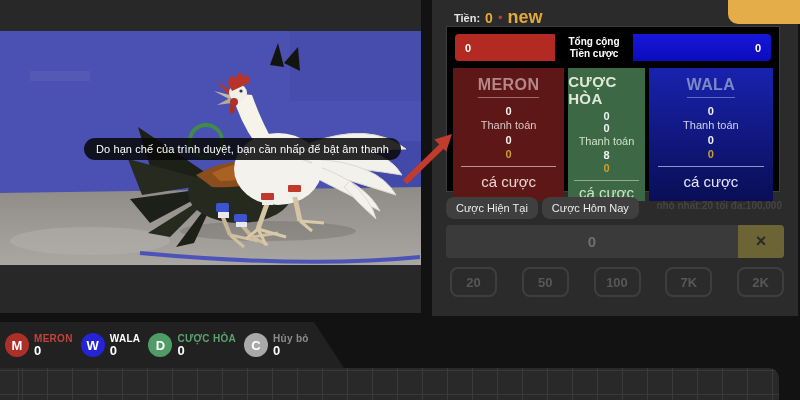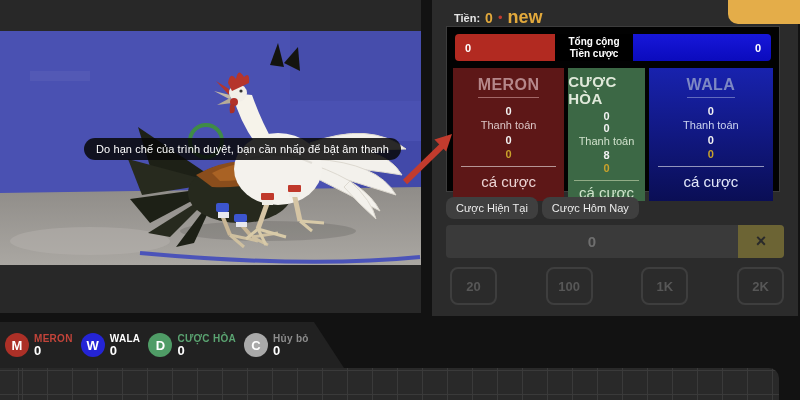--- a/index.html
+++ b/index.html
@@ -67,21 +67,21 @@
   
   .amount-row { position:absolute; left:14px; top:225px; width:338px; height:33px; display:flex;
     background:#3a3a3a; border-radius:4px; overflow:hidden; }
   .amount-value { flex:1; display:flex; align-items:center; justify-content:center; color:#6f6f6f;
     font-size:15px; font-weight:bold; }
   .amount-clear { width:46px; background:#6c6434; border:none; color:#2a2a2a; font-size:18px;
     font-weight:bold; cursor:pointer; }
 
   
   .chips-row { position:absolute; left:18px; top:267px; width:334px; display:flex; justify-content:space-between; }
-  .chip { width:47px; height:38px; border:2px solid #3e3e3e; border-radius:8px; background:transparent;
+  .chip { width:47px; height:30px; border:2px solid #3e3e3e; border-radius:8px; background:transparent;
     color:#575757; font-size:13px; font-weight:bold; display:flex; align-items:center; justify-content:center; cursor:pointer; }
 
   
   .footer-bar { position:absolute; left:0; top:322px; width:344px; height:46px; background:#212121;
     clip-path:polygon(0 0, 314px 0, 344px 100%, 0 100%); display:flex; align-items:center; gap:8px; padding-left:5px; }
   .sum-group { display:flex; align-items:center; gap:5px; }
   .sum-circle { width:24px; height:24px; border-radius:50%; display:flex; align-items:center;
     justify-content:center; color:#fff; font-size:13px; font-weight:bold; flex:0 0 auto; }
   .c-m { background:#ac3027; } .c-w { background:#2424d6; } .c-d { background:#4f9c66; } .c-c { background:#a9a9a9; }
   .sum-texts { display:flex; flex-direction:column; line-height:12px; }
@@ -243,30 +243,32 @@
           <span class="col-sep"></span>
           <span class="bet-label">cá cược</span>
         </div>
       </div>
     </div>
 
     <div class="tabs-row">
       <div class="tab">Cược Hiện Tại</div>
       <div class="tab">Cược Hôm Nay</div>
     </div>
+    <div class="limits-text">nhỏ nhất:20  tối đa:100,000</div>
 
     <div class="amount-row">
       <div class="amount-value">0</div>
       <button class="amount-clear"><span>×</span></button>
     </div>
 
     <div class="chips-row">
       <button class="chip">20</button>
+      <button class="chip">50</button>
       <button class="chip">100</button>
-      <button class="chip">1K</button>
+      <button class="chip">7K</button>
       <button class="chip">2K</button>
     </div>
   </div>
 
   <div class="footer-bar">
     <div class="sum-group">
       <div class="sum-circle c-m">M</div>
       <div class="sum-texts">
         <span class="sum-label l-m">MERON</span>
         <span class="sum-value">0</span>

